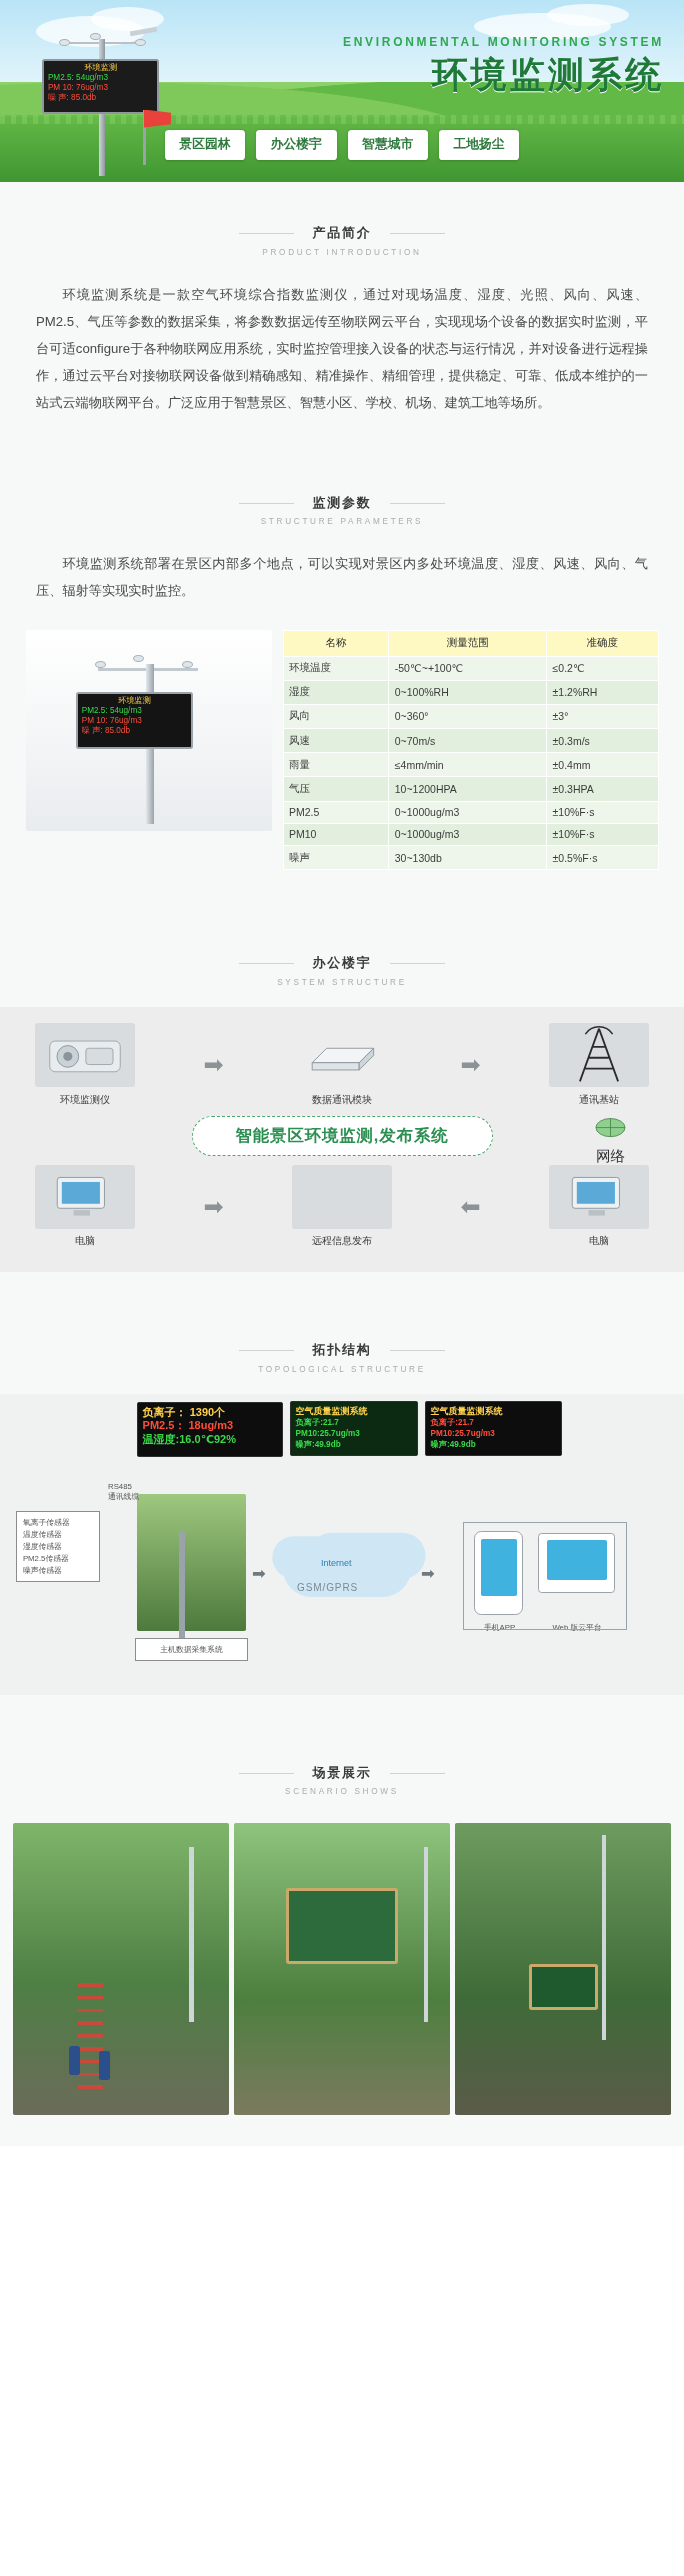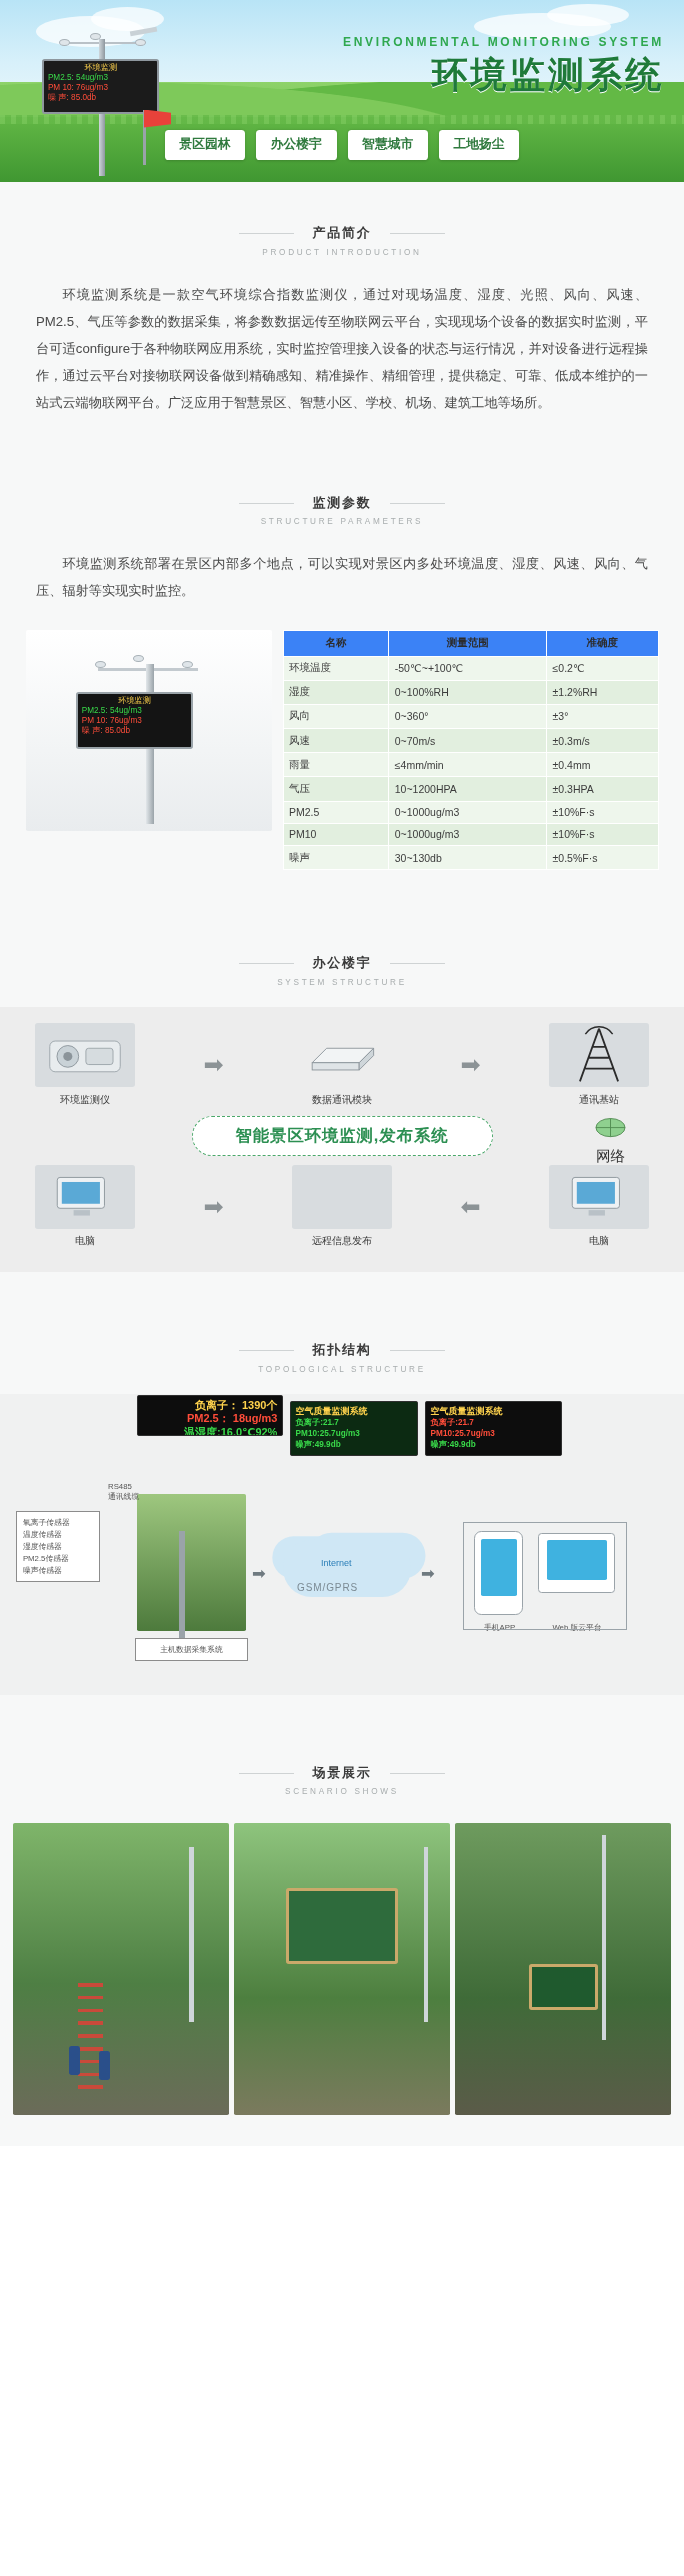--- a/index.html
+++ b/index.html
@@ -105,21 +105,21 @@
   }
   .param-photo .pstation { position:absolute; left:36px; top:7.3px; width:173px; height:187px; }
   .param-photo .ppole { position:absolute; left:84px; top:27px; width:8.2px; height:160px; background:linear-gradient(90deg,#e2e7ea,#9aa3a9); }
   .param-photo .pcross { position:absolute; left:36px; top:31px; width:100px; height:3.6px; background:#c3cacf; }
   .param-photo .pboard {
     position:absolute; left:14.6px; top:55px; width:117px; height:57px;
     background:#141414; border:2.7px solid #9aa3a9; border-radius:2.7px; padding:2.7px 3.6px; overflow:hidden;
   }
   .param-table { flex:1; border-collapse:collapse; font-size:10.5px; }
   .param-table th {
-    background:#3b82f6; color:#2c2c2c; border:0.9px solid #ffffff; padding:5.5px 3.6px; font-weight:bold;
+    background:#fef9c3; color:#2c2c2c; border:0.9px solid #ffffff; padding:5.5px 3.6px; font-weight:normal;
   }
   .param-table td { border:0.9px solid #ffffff; padding:4.6px 5.5px; color:#3c3c3c; background:#eef6ec; }
   .param-table tr:nth-child(even) td { background:#e2efdf; }
 
   
   .diagram {
     margin:20px 0 0 0; padding:16.4px 16.4px 24px 16.4px; background:#ededed; position:relative;
   }
   .diag-row { display:flex; justify-content:space-between; align-items:center; }
   .node { width:137px; text-align:center; }
@@ -405,21 +405,21 @@
   </div>
 
   <div class="section">
     <div class="sec-head">
       <div class="cn">拓扑结构</div>
       <div class="en">TOPOLOGICAL STRUCTURE</div>
     </div>
 
     <div class="topo">
 
-      <div class="led-box" style="left:137px; top:1px; width:146px; height:41px;text-align:right;">
+      <div class="led-box" style="left:137px; top:8px; width:146px; height:55px;">
         <div class="led-line" style="color:#ffd34d">负离子：  1390个</div>
         <div class="led-line" style="color:#ff4d3a">PM2.5：   18ug/m3</div>
         <div class="led-line" style="color:#39d94a">温湿度:16.0℃92%</div>
       </div>
 
       <div class="led-box" style="left:290px; top:7.3px; width:128px; height:55px; background:#0c2a12;">
         <div class="led-line" style="color:#ffd34d; font-size:9px; line-height:12px;">空气质量监测系统</div>
         <div class="led-line" style="color:#39d94a; font-size:8.2px; line-height:11px;">负离子:21.7</div>
         <div class="led-line" style="color:#39d94a; font-size:8.2px; line-height:11px;">PM10:25.7ug/m3</div>
         <div class="led-line" style="color:#39d94a; font-size:8.2px; line-height:11px;">噪声:49.9db</div>

